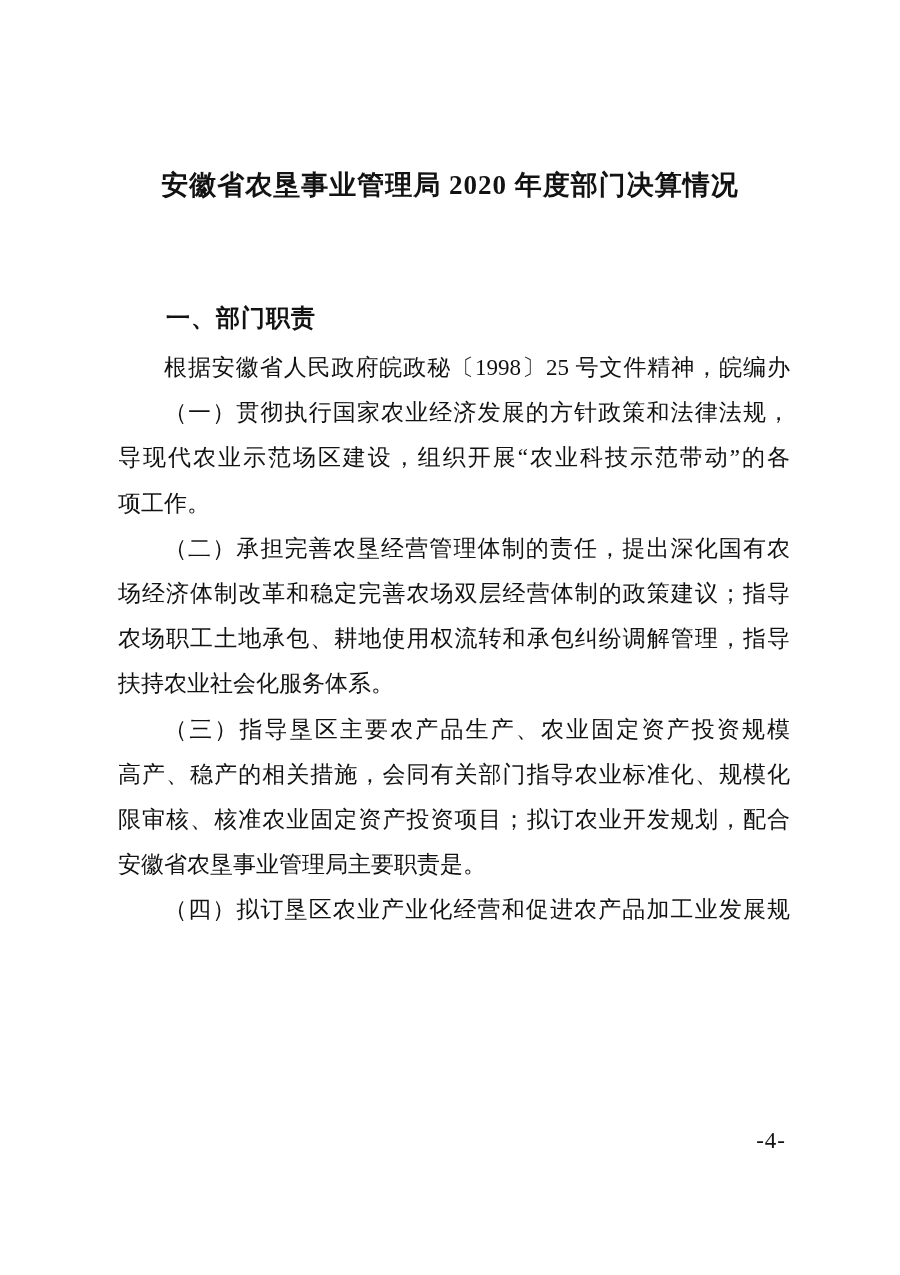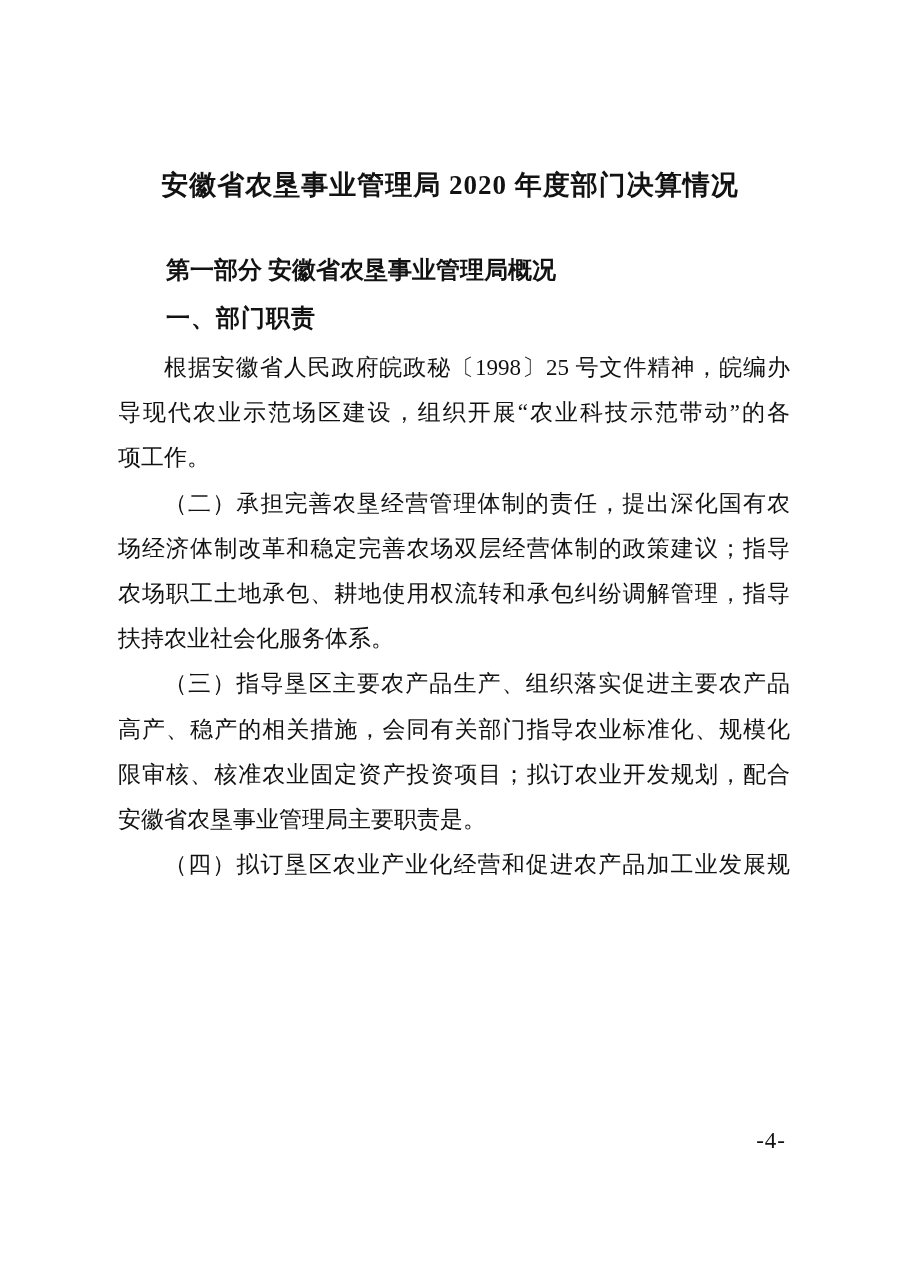--- a/index.html
+++ b/index.html
@@ -71,33 +71,33 @@
     font-size: 23px;
     letter-spacing: 1px;
   }
 </style>
 </head>
 <body>
 
 <div class="page">
   <h1 class="doc-title">安徽省农垦事业管理局 2020 年度部门决算情况</h1>
 
-  <div class="section-heading">第一部分 安徽省农垦事业管理局概况</div>
 
   <div class="subsection-heading">一、部门职责</div>
 
   <div class="body-text" id="body-lines">
       <div class="line indent fill">根据安徽省人民政府皖政秘〔1998〕25 号文件精神，皖编办</div>
+      <div class="line indent fill">（一）贯彻执行国家农业经济发展的方针政策和法律法规，</div>
       <div class="line fill">导现代农业示范场区建设，组织开展“农业科技示范带动”的各</div>
       <div class="line">项工作。</div>
       <div class="line indent fill">（二）承担完善农垦经营管理体制的责任，提出深化国有农</div>
       <div class="line fill">场经济体制改革和稳定完善农场双层经营体制的政策建议；指导</div>
       <div class="line fill">农场职工土地承包、耕地使用权流转和承包纠纷调解管理，指导</div>
       <div class="line">扶持农业社会化服务体系。</div>
-      <div class="line indent fill">（三）指导垦区主要农产品生产、组织落实促进主要农产品</div>
+      <div class="line indent fill">（三）指导垦区主要农产品生产、农业固定资产投资规模</div>
       <div class="line fill">高产、稳产的相关措施，会同有关部门指导农业标准化、规模化</div>
       <div class="line fill">限审核、核准农业固定资产投资项目；拟订农业开发规划，配合</div>
       <div class="line">安徽省农垦事业管理局主要职责是。</div>
       <div class="line indent fill">（四）拟订垦区农业产业化经营和促进农产品加工业发展规</div>
     </div>
 
   <div class="page-number">-4-</div>
 </div>
 
 </body></html>

